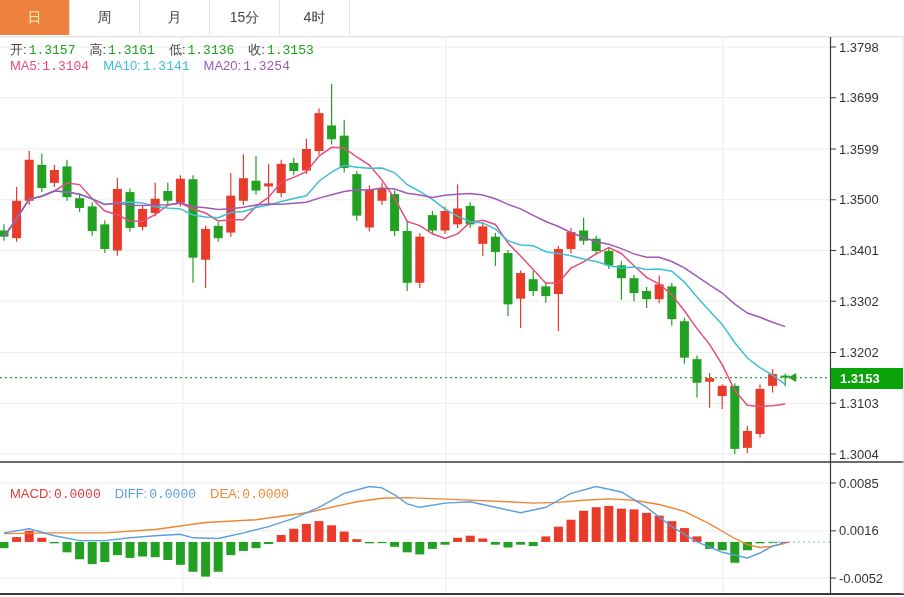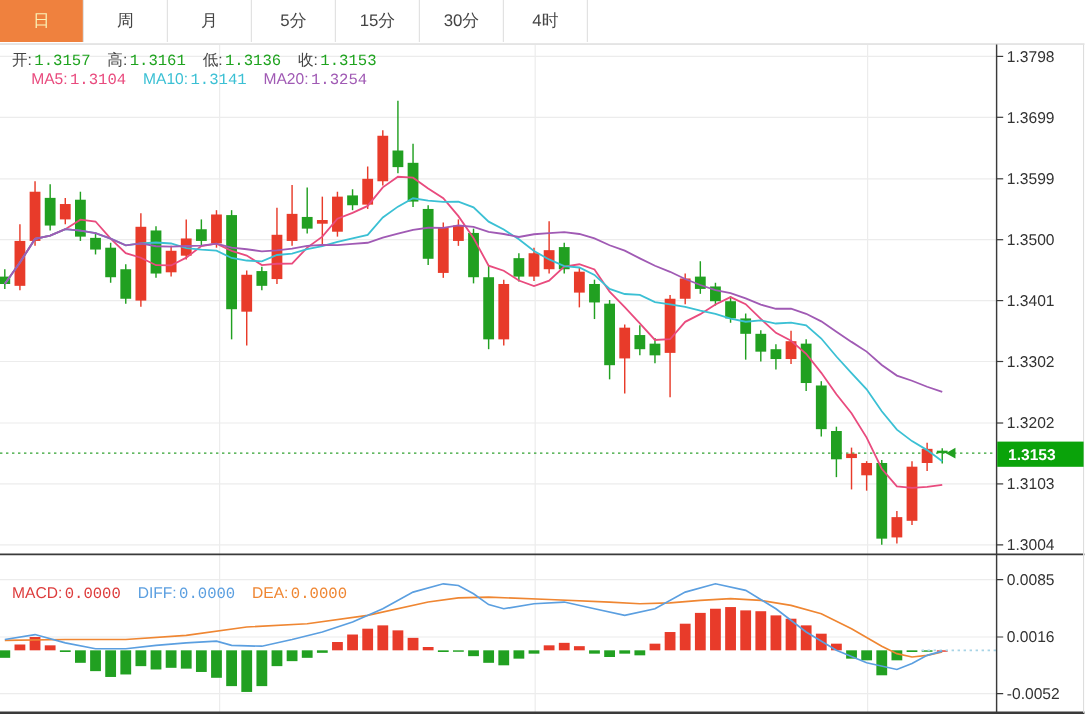--- a/index.html
+++ b/index.html
@@ -8,21 +8,21 @@
   
   #tab-bar{position:absolute;left:0;top:0;width:904px;height:36px;background:#fff;
            border-bottom:1px solid #e4e4e4;display:flex;}
   .tab{width:70px;height:35px;box-sizing:border-box;border-right:1px solid #e2e2e2;
        display:flex;align-items:center;justify-content:center;font-size:14px;color:#444;
        cursor:pointer;background:#fff;}
   .tab.active{background:#ef813e;color:#faf0b4;}
   
   .legend{position:absolute;font-size:13px;white-space:nowrap;z-index:3;}
   #ohlc-row{left:10px;top:41px;}
-  #ma-row{left:26px;top:58px;}
+  #ma-row{left:10px;top:58px;}
   #macd-row{left:10px;top:486px;}
   .lg{margin-right:14px;}
   .lg .lbl{color:#444;}
   .lg .val{margin-left:2px;font-family:Liberation Mono, monospace;}
   
   #price-tag{position:absolute;left:831px;top:368px;width:72px;height:21px;z-index:3;
              color:#fff;font-size:13px;font-weight:bold;line-height:21px;padding-left:9px;
              box-sizing:border-box;}
   svg{position:absolute;left:0;top:0;z-index:1;}
 </style>
@@ -278,27 +278,21 @@
       <div class="tab active">
         <span>日</span>
       </div>
       <div class="tab">
         <span>周</span>
       </div>
       <div class="tab">
         <span>月</span>
       </div>
       <div class="tab">
-        <span>5分</span>
-      </div>
-      <div class="tab">
         <span>15分</span>
-      </div>
-      <div class="tab">
-        <span>30分</span>
       </div>
       <div class="tab">
         <span>4时</span>
       </div>
     </div>
 
   <div id="ohlc-row" class="legend"><span class="lg"><span class="lbl" style="color: rgb(68, 68, 68);">开:</span><span class="val" style="color: rgb(31, 163, 31);">1.3157</span></span><span class="lg"><span class="lbl" style="color: rgb(68, 68, 68);">高:</span><span class="val" style="color: rgb(31, 163, 31);">1.3161</span></span><span class="lg"><span class="lbl" style="color: rgb(68, 68, 68);">低:</span><span class="val" style="color: rgb(31, 163, 31);">1.3136</span></span><span class="lg"><span class="lbl" style="color: rgb(68, 68, 68);">收:</span><span class="val" style="color: rgb(31, 163, 31);">1.3153</span></span></div>
   <div id="ma-row" class="legend"><span class="lg"><span class="lbl" style="color: rgb(233, 75, 126);">MA5:</span><span class="val" style="color: rgb(233, 75, 126);">1.3104</span></span><span class="lg"><span class="lbl" style="color: rgb(59, 192, 212);">MA10:</span><span class="val" style="color: rgb(59, 192, 212);">1.3141</span></span><span class="lg"><span class="lbl" style="color: rgb(160, 90, 180);">MA20:</span><span class="val" style="color: rgb(160, 90, 180);">1.3254</span></span></div>
   <div id="macd-row" class="legend"><span class="lg"><span class="lbl" style="color: rgb(221, 60, 60);">MACD:</span><span class="val" style="color: rgb(221, 60, 60);">0.0000</span></span><span class="lg"><span class="lbl" style="color: rgb(91, 159, 224);">DIFF:</span><span class="val" style="color: rgb(91, 159, 224);">0.0000</span></span><span class="lg"><span class="lbl" style="color: rgb(239, 134, 50);">DEA:</span><span class="val" style="color: rgb(239, 134, 50);">0.0000</span></span></div>
 

